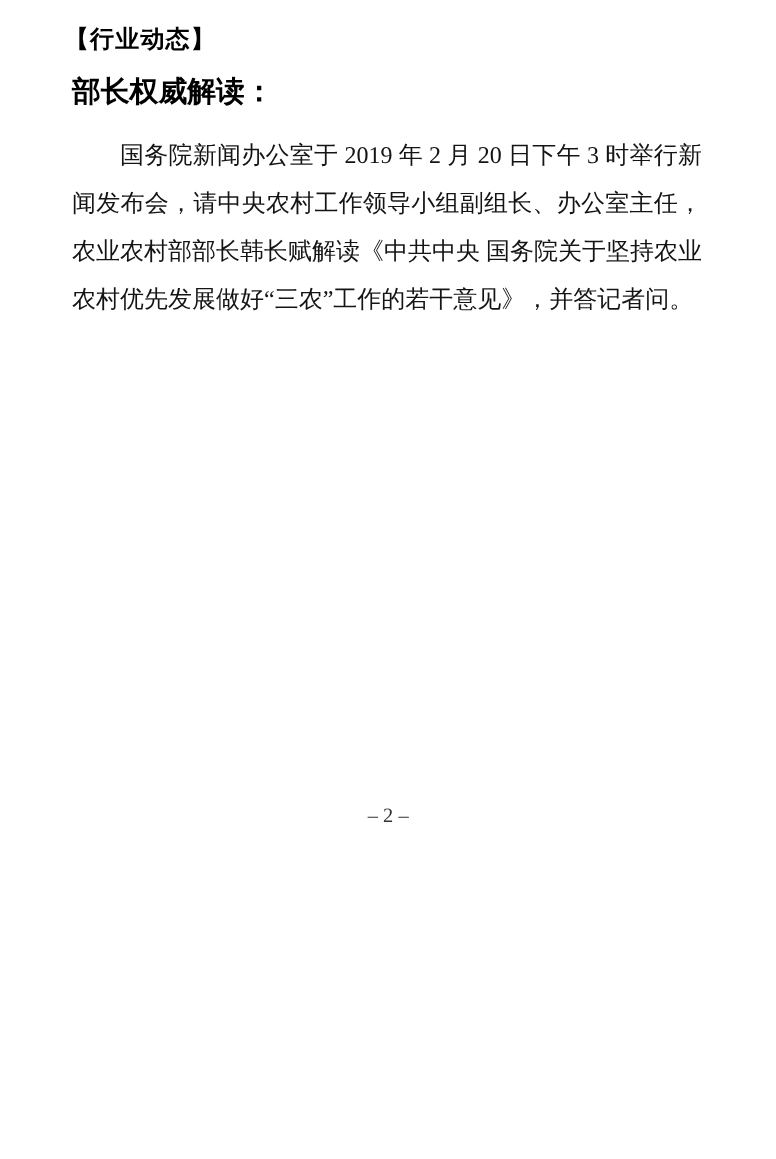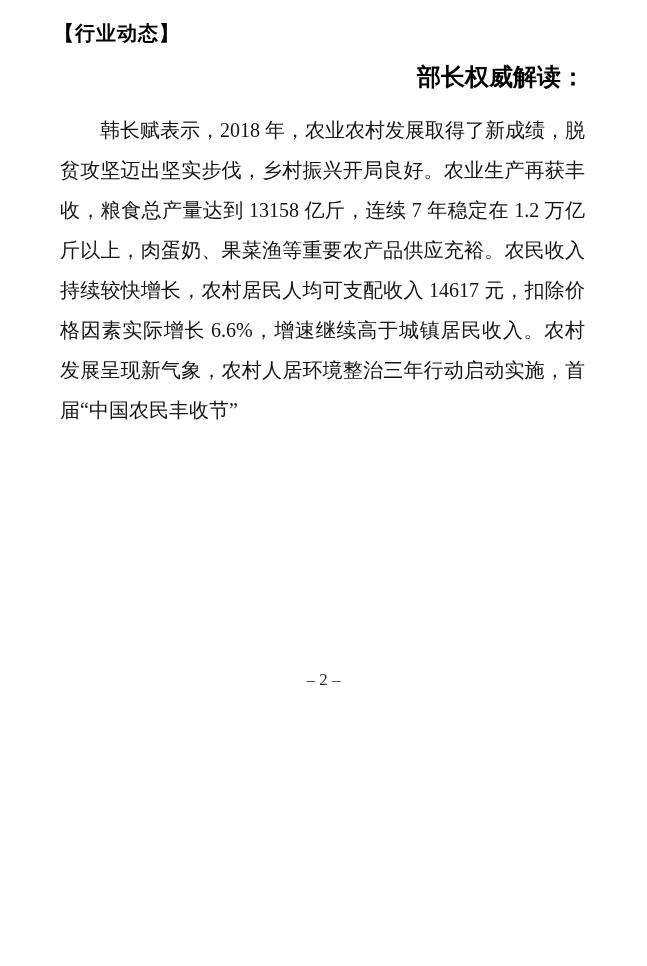--- a/index.html
+++ b/index.html
@@ -22,21 +22,21 @@
     font-family: "Liberation Sans", "DejaVu Sans", sans-serif;
     font-weight: bold;
     font-size: 20px;
     line-height: 26px;
     letter-spacing: 1px;
     color: #000000;
     margin-left: -6px;
   }
   .title-block {
     margin-top: 12px;
-    text-align: right;
+    text-align: left;
   }
   .title-line {
     font-family: "Liberation Serif", "DejaVu Serif", serif;
     font-weight: bold;
     font-size: 24px;
     line-height: 38px;
     color: #000000;
     margin: 0;
   }
   .body-text {
@@ -66,18 +66,18 @@
 
 <div class="page">
 
   <div class="section-label">【行业动态】</div>
 
   <div class="title-block">
     <h1 class="title-line">部长权威解读：</h1>
   </div>
 
   <div class="body-text">
-    <p>韩长赋表示，2018 年，农业农村发展取得了新成绩，脱贫攻坚迈出坚实步伐，乡村振兴开局良好。农业生产再获丰收，粮食总产量达到 13158 亿斤，连续 7 年稳定在 1.2 万亿斤以上，肉蛋奶、果菜渔等重要农产品供应充裕。农民收入持续较快增长，农村居民人均可支配收入 14617 元，扣除价格因素实际增长 6.6%，增速继续高于城镇居民收入。农村发展呈现新气象，农村人居环境整治三年行动启动实施，首届“中国农民丰收节”</p>
+    <p>国务院新闻办公室于 2019 年 2 月 20 日下午 3 时举行新闻发布会，请中央农村工作领导小组副组长、办公室主任，农业农村部部长韩长赋解读《中共中央 国务院关于坚持农业农村优先发展做好“三农”工作的若干意见》，并答记者问。</p>
   </div>
 
   <div class="page-footer">– 2 –</div>
 
 </div>
 
 </body></html>

